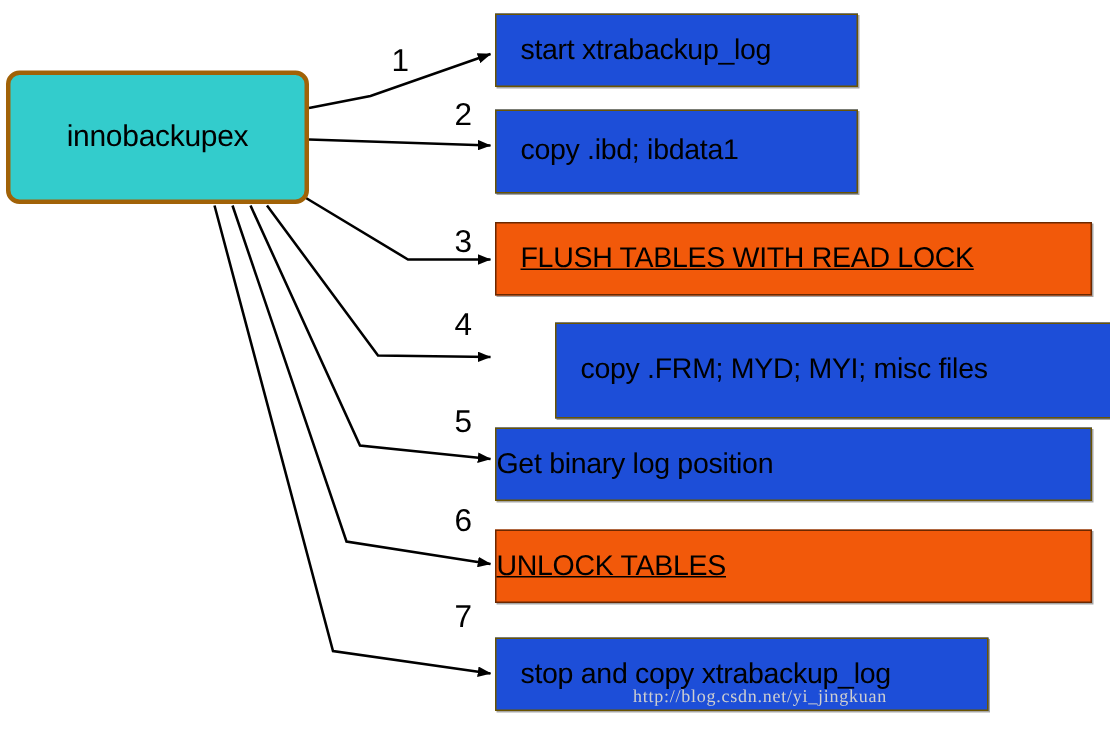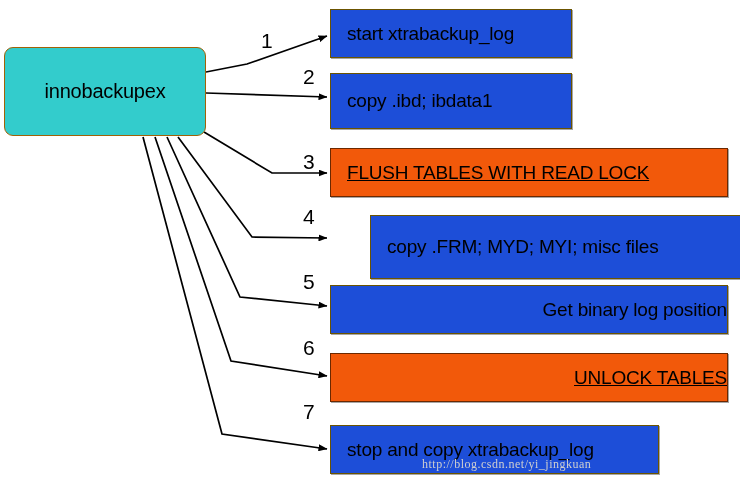--- a/index.html
+++ b/index.html
@@ -28,32 +28,32 @@
     display: flex;
     align-items: center;
     border: 1px solid #3a3a2a;
     font-size: 19px;
     color: #000000;
     letter-spacing: -0.2px;
     white-space: nowrap;
   }
   .node-source {
     background: #33cccc;
-    border: 1px solid #a16207;
+    border: 3px solid #a16207;
     border-radius: 9px;
     justify-content: center;
     font-size: 20px;
   }
   .node-step {
     box-shadow: 1px 1px 0 rgba(0,0,0,0.35);
   }
   .fill-yellow { background: #1d4ed8; border-color: #6b5400; }
   .fill-orange { background: #f2590a; border-color: #6b2800; text-decoration: underline; }
   .align-left   { justify-content: flex-start; padding-left: 16px; }
-  .align-center { justify-content: flex-end; }
+  .align-center { justify-content: flex-start; }
   .edge-label {
     position: absolute;
     font-size: 21px;
     color: #000000;
     font-family: "Liberation Sans", sans-serif;
     line-height: 1;
   }
   .watermark {
     position: absolute;
     font-family: "Liberation Serif", serif;

